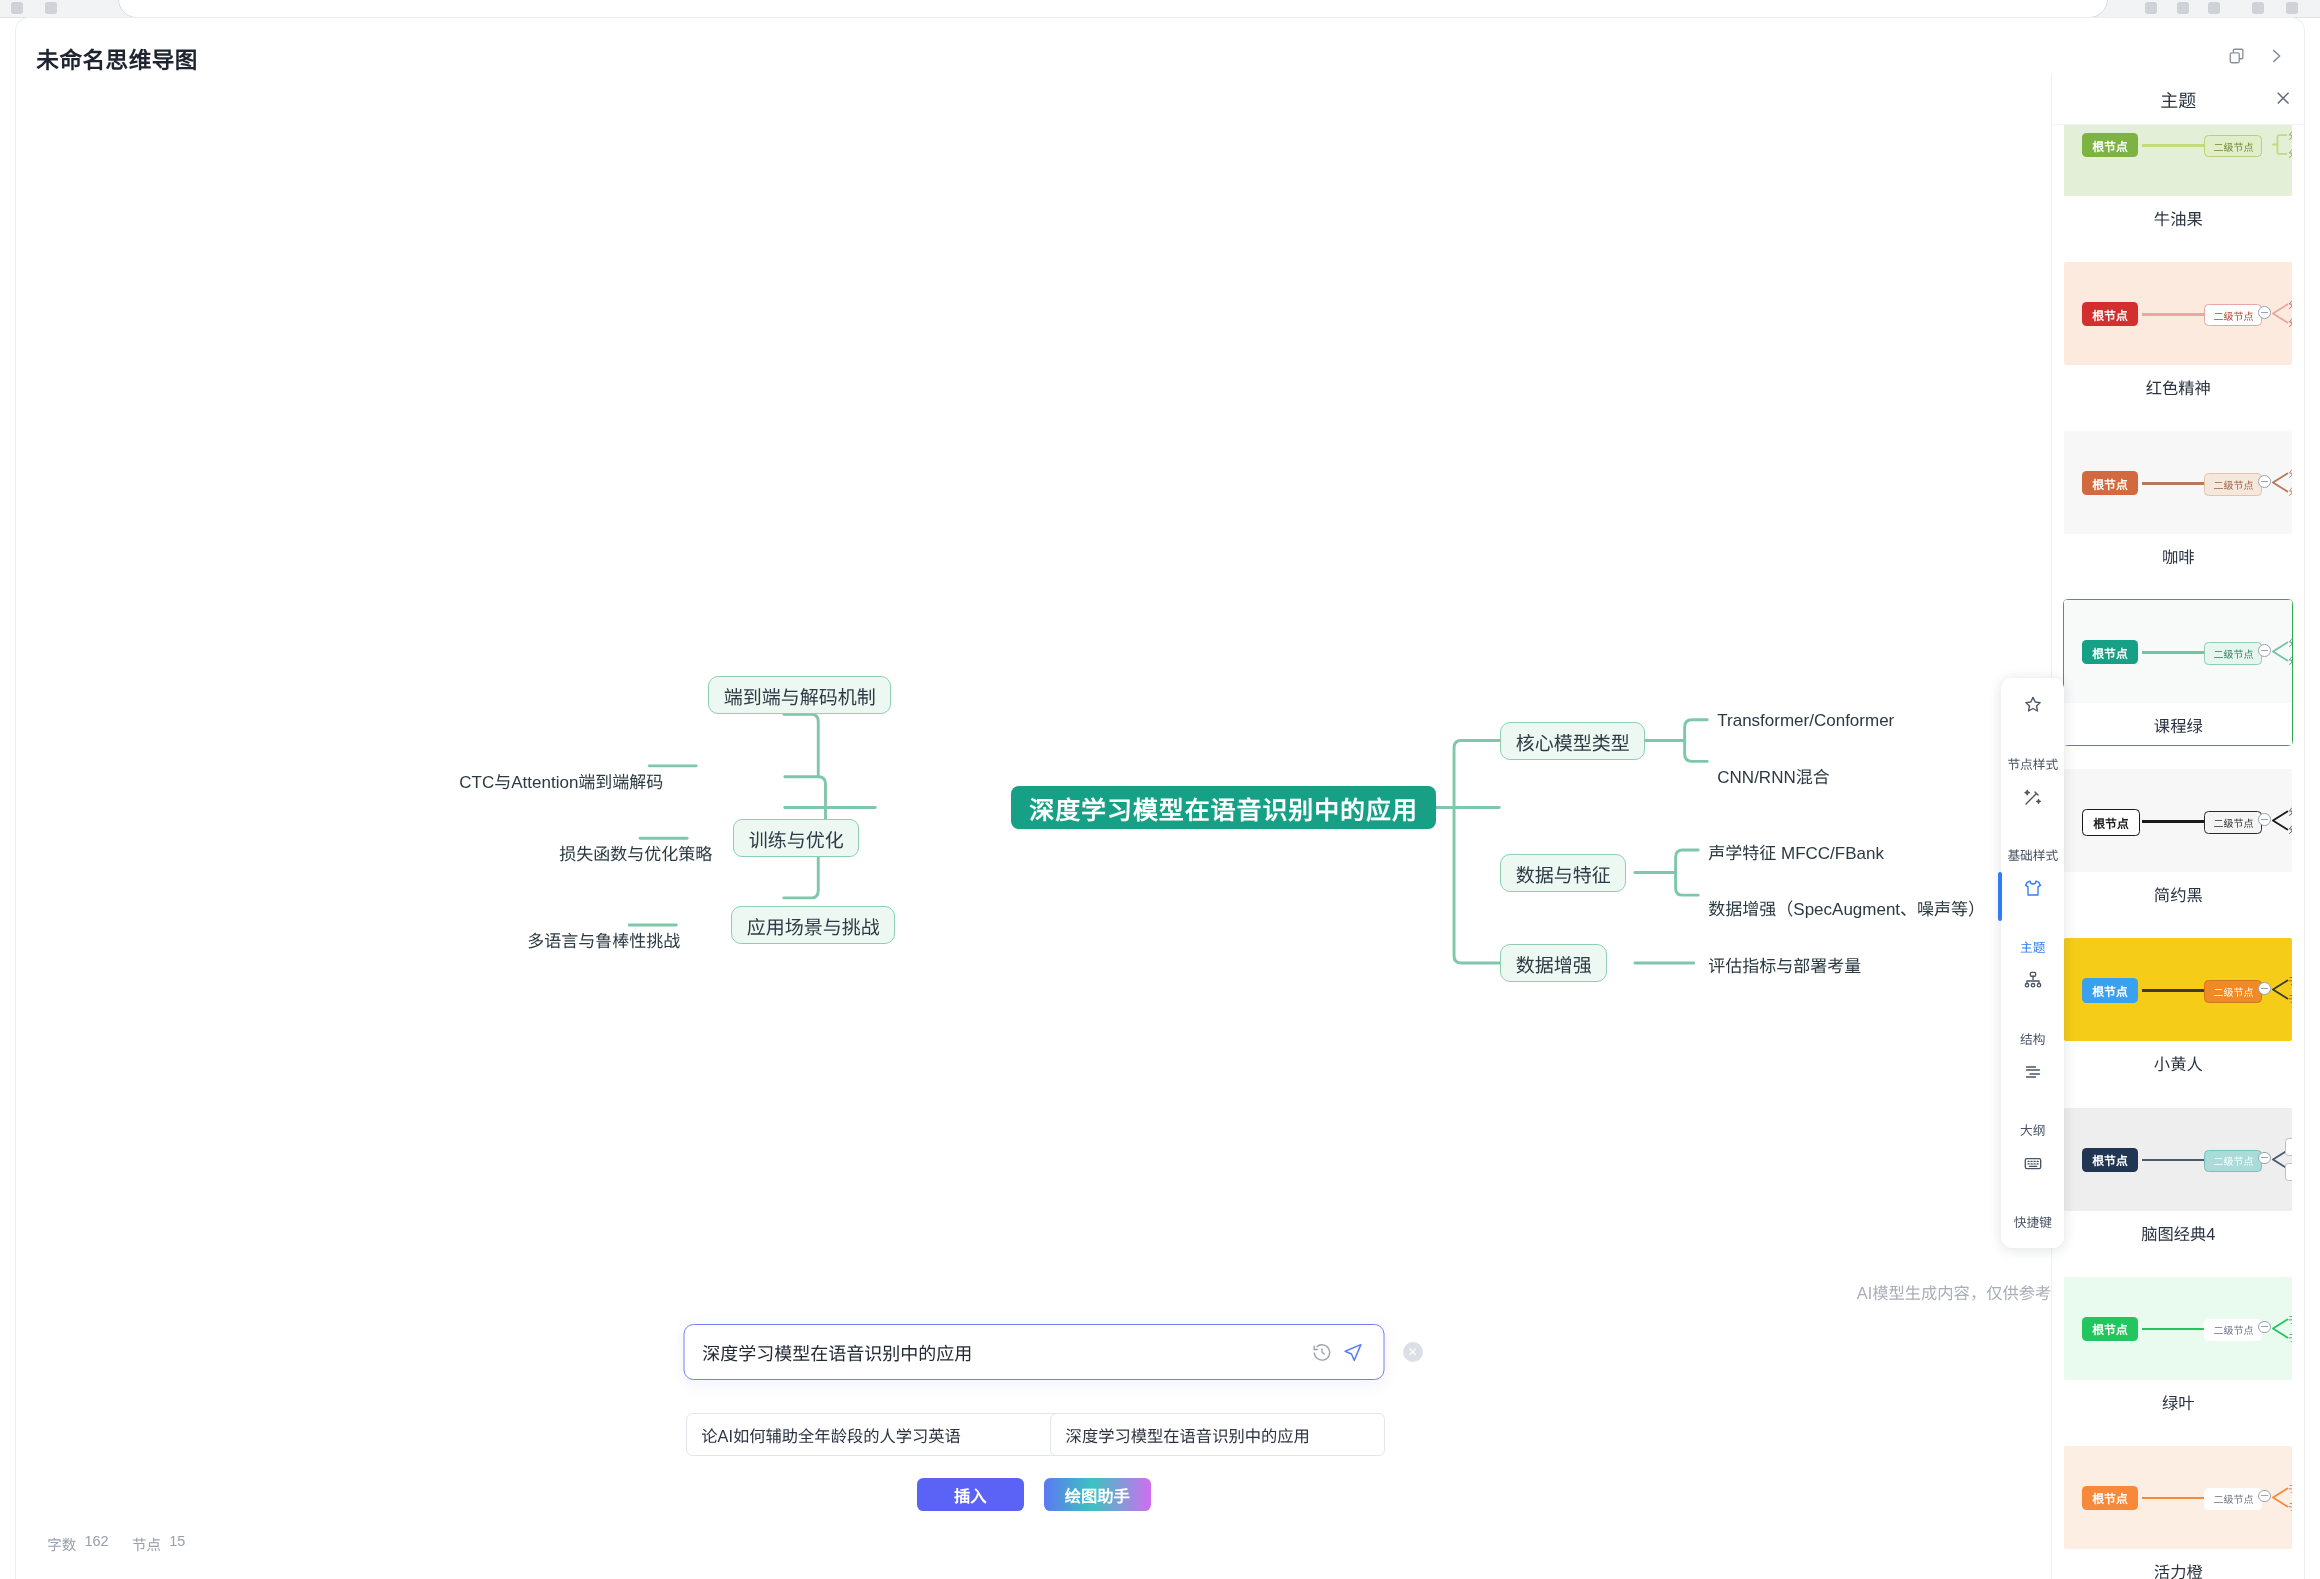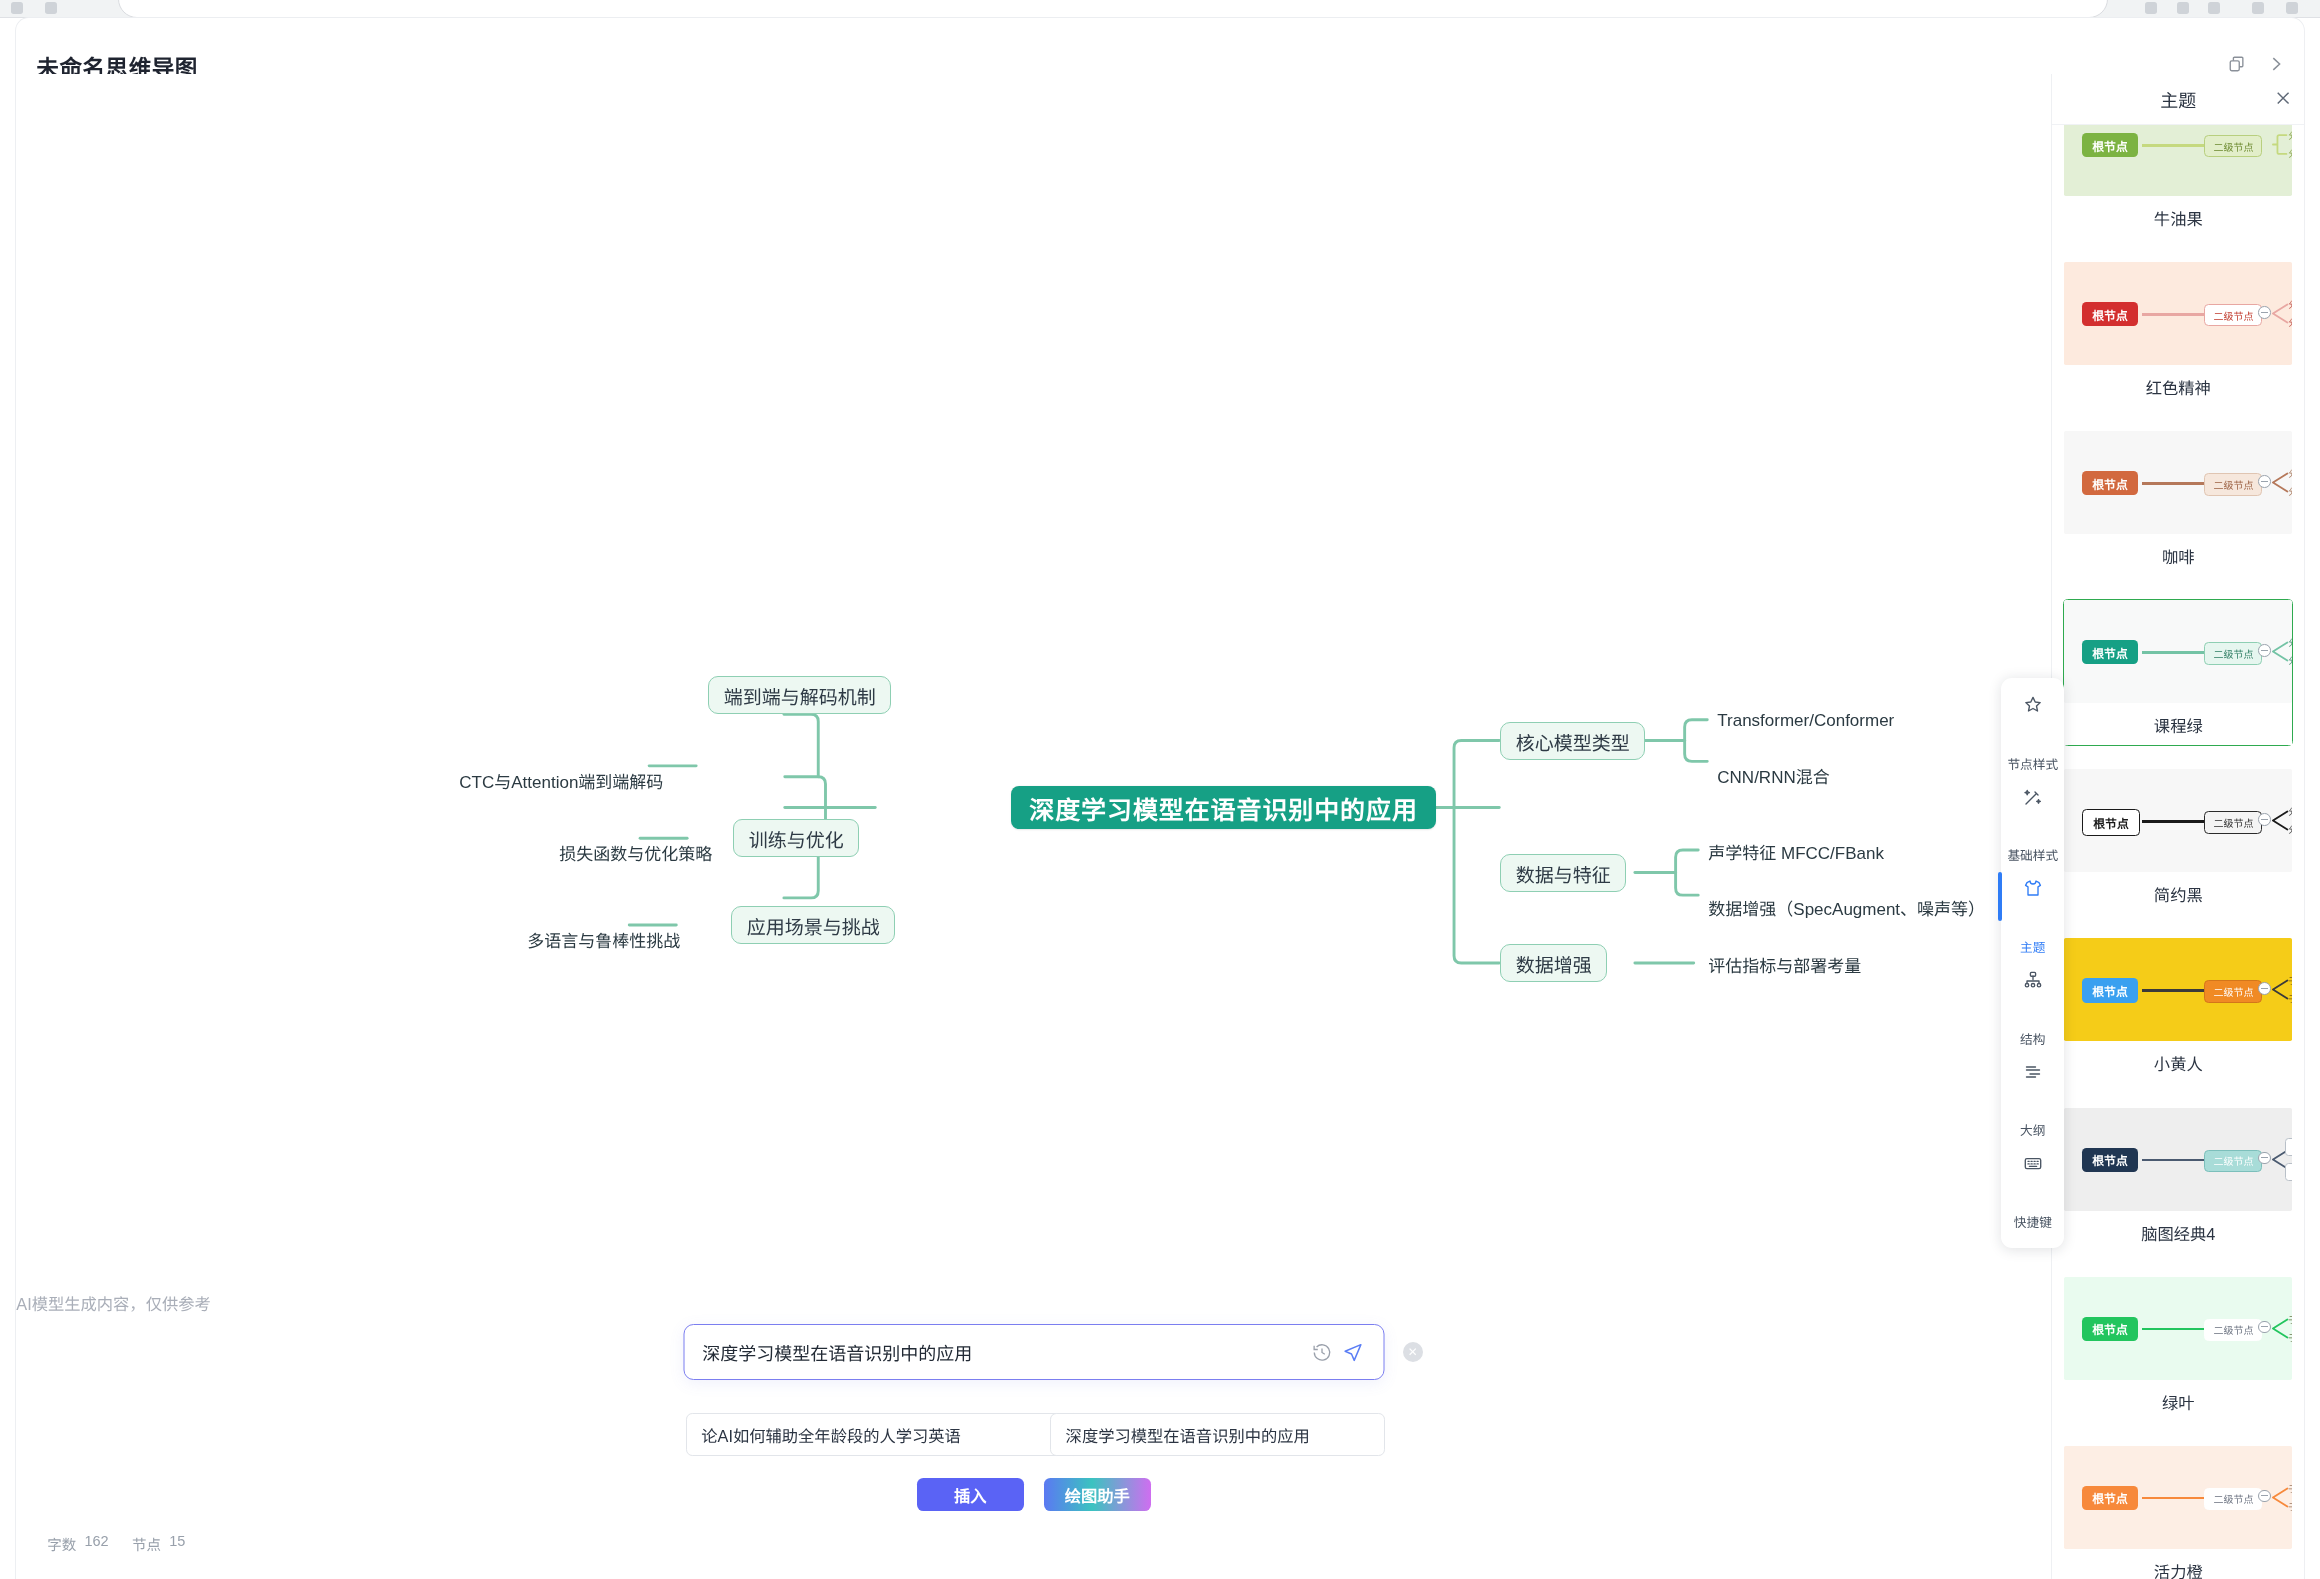--- a/index.html
+++ b/index.html
@@ -30,21 +30,21 @@
     position: absolute; left: 16.3px; top: 18px;
     width: 2288px; height: 1561px;
     background: #ffffff;
     border-top-left-radius: 12.7px; border-top-right-radius: 12.7px;
     box-shadow: 0 0 0 0.9px #eceef1;
     overflow: hidden;
   }
 
   
   #app-header {
-    position: absolute; left: 0; top: 16px; width: 2288px; height: 56px;
+    position: absolute; left: 0; top: 8px; width: 2288px; height: 56px;
   }
   #doc-title {
     position: absolute; left: 20px; top: 16.3px;
     font-size: 22.6px; font-weight: 700; color: #1f2430;
     letter-spacing: 0.5px; white-space: nowrap;
   }
   .hdr-icon {
     position: absolute; top: 14.5px; width: 31px; height: 31px;
     display: flex; align-items: center; justify-content: center;
     cursor: pointer; color: #8a9099;
@@ -174,22 +174,22 @@
     position: absolute; left: 221px; font-size: 9px;
     border: 0.9px solid #b9c0c8; background: #fff;
     border-radius: 3.6px; padding: 1.8px 6.3px; white-space: nowrap;
   }
   .tp-leafbox.a { top: 30px; }
   .tp-leafbox.b { top: 55px; }
 
   
   #ai-area { position: absolute; left: 0; bottom: 0; width: 2035px; height: 253px; }
   #ai-hint {
-    position: absolute; left: 0; right: 0; top: 23px;
-    text-align: left; font-size: 16.3px; color: #a9aeb8;
+    position: absolute; left: 0; right: 0; top: 12px;
+    text-align: right; font-size: 16.3px; color: #a9aeb8;
   }
   #ai-input-wrap {
     position: absolute; left: 50%; transform: translateX(-50%); top: 56px;
     width: 701px; height: 56px;
     background: #fff; border: 1.8px solid #7b7ef0; border-radius: 10px;
     display: flex; align-items: center; padding: 0 14.5px 0 18px;
     box-shadow: 0 3.6px 14.5px rgba(110,115,230,.10);
   }
   #ai-input-value {
     flex: 1; font-size: 18px; color: #222a35; white-space: nowrap; overflow: hidden;

